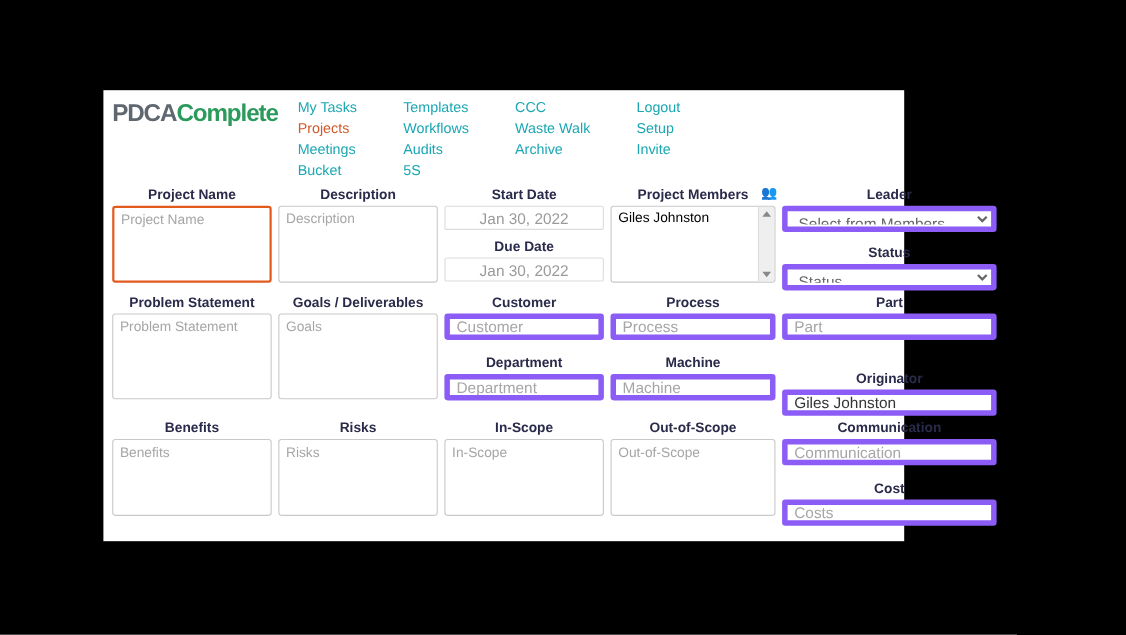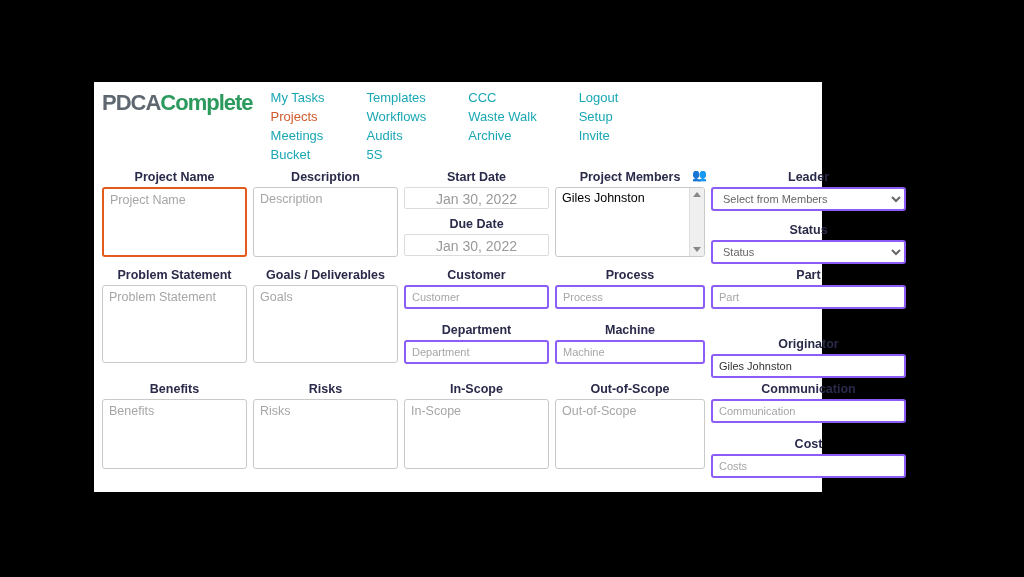--- a/index.html
+++ b/index.html
@@ -75,28 +75,28 @@
     color: #a6a6a6;
     font-family: inherit;
     font-size: 12.5px;
     resize: none;
     background: #fff;
   }
   .ta.focused {
     border: 2px solid #e25a1c;
   }
   .inp, .sel {
-    border: 2px solid #8b5cf6;
+    border: 5px solid #8b5cf6;
     border-radius: 3px;
     width: 100%;
     height: 24px;
     padding: 2px 6px;
     color: #333;
     font-family: inherit;
-    font-size: 11px;
+    font-size: 14px;
     background: #fff;
   }
   .inp::placeholder, .ta::placeholder { color: #a6a6a6; }
   .date {
     border: 1px solid #dcdcdc;
     border-radius: 2px;
     width: 100%;
     height: 22px;
     text-align: center;
     color: #9a9a9a;

